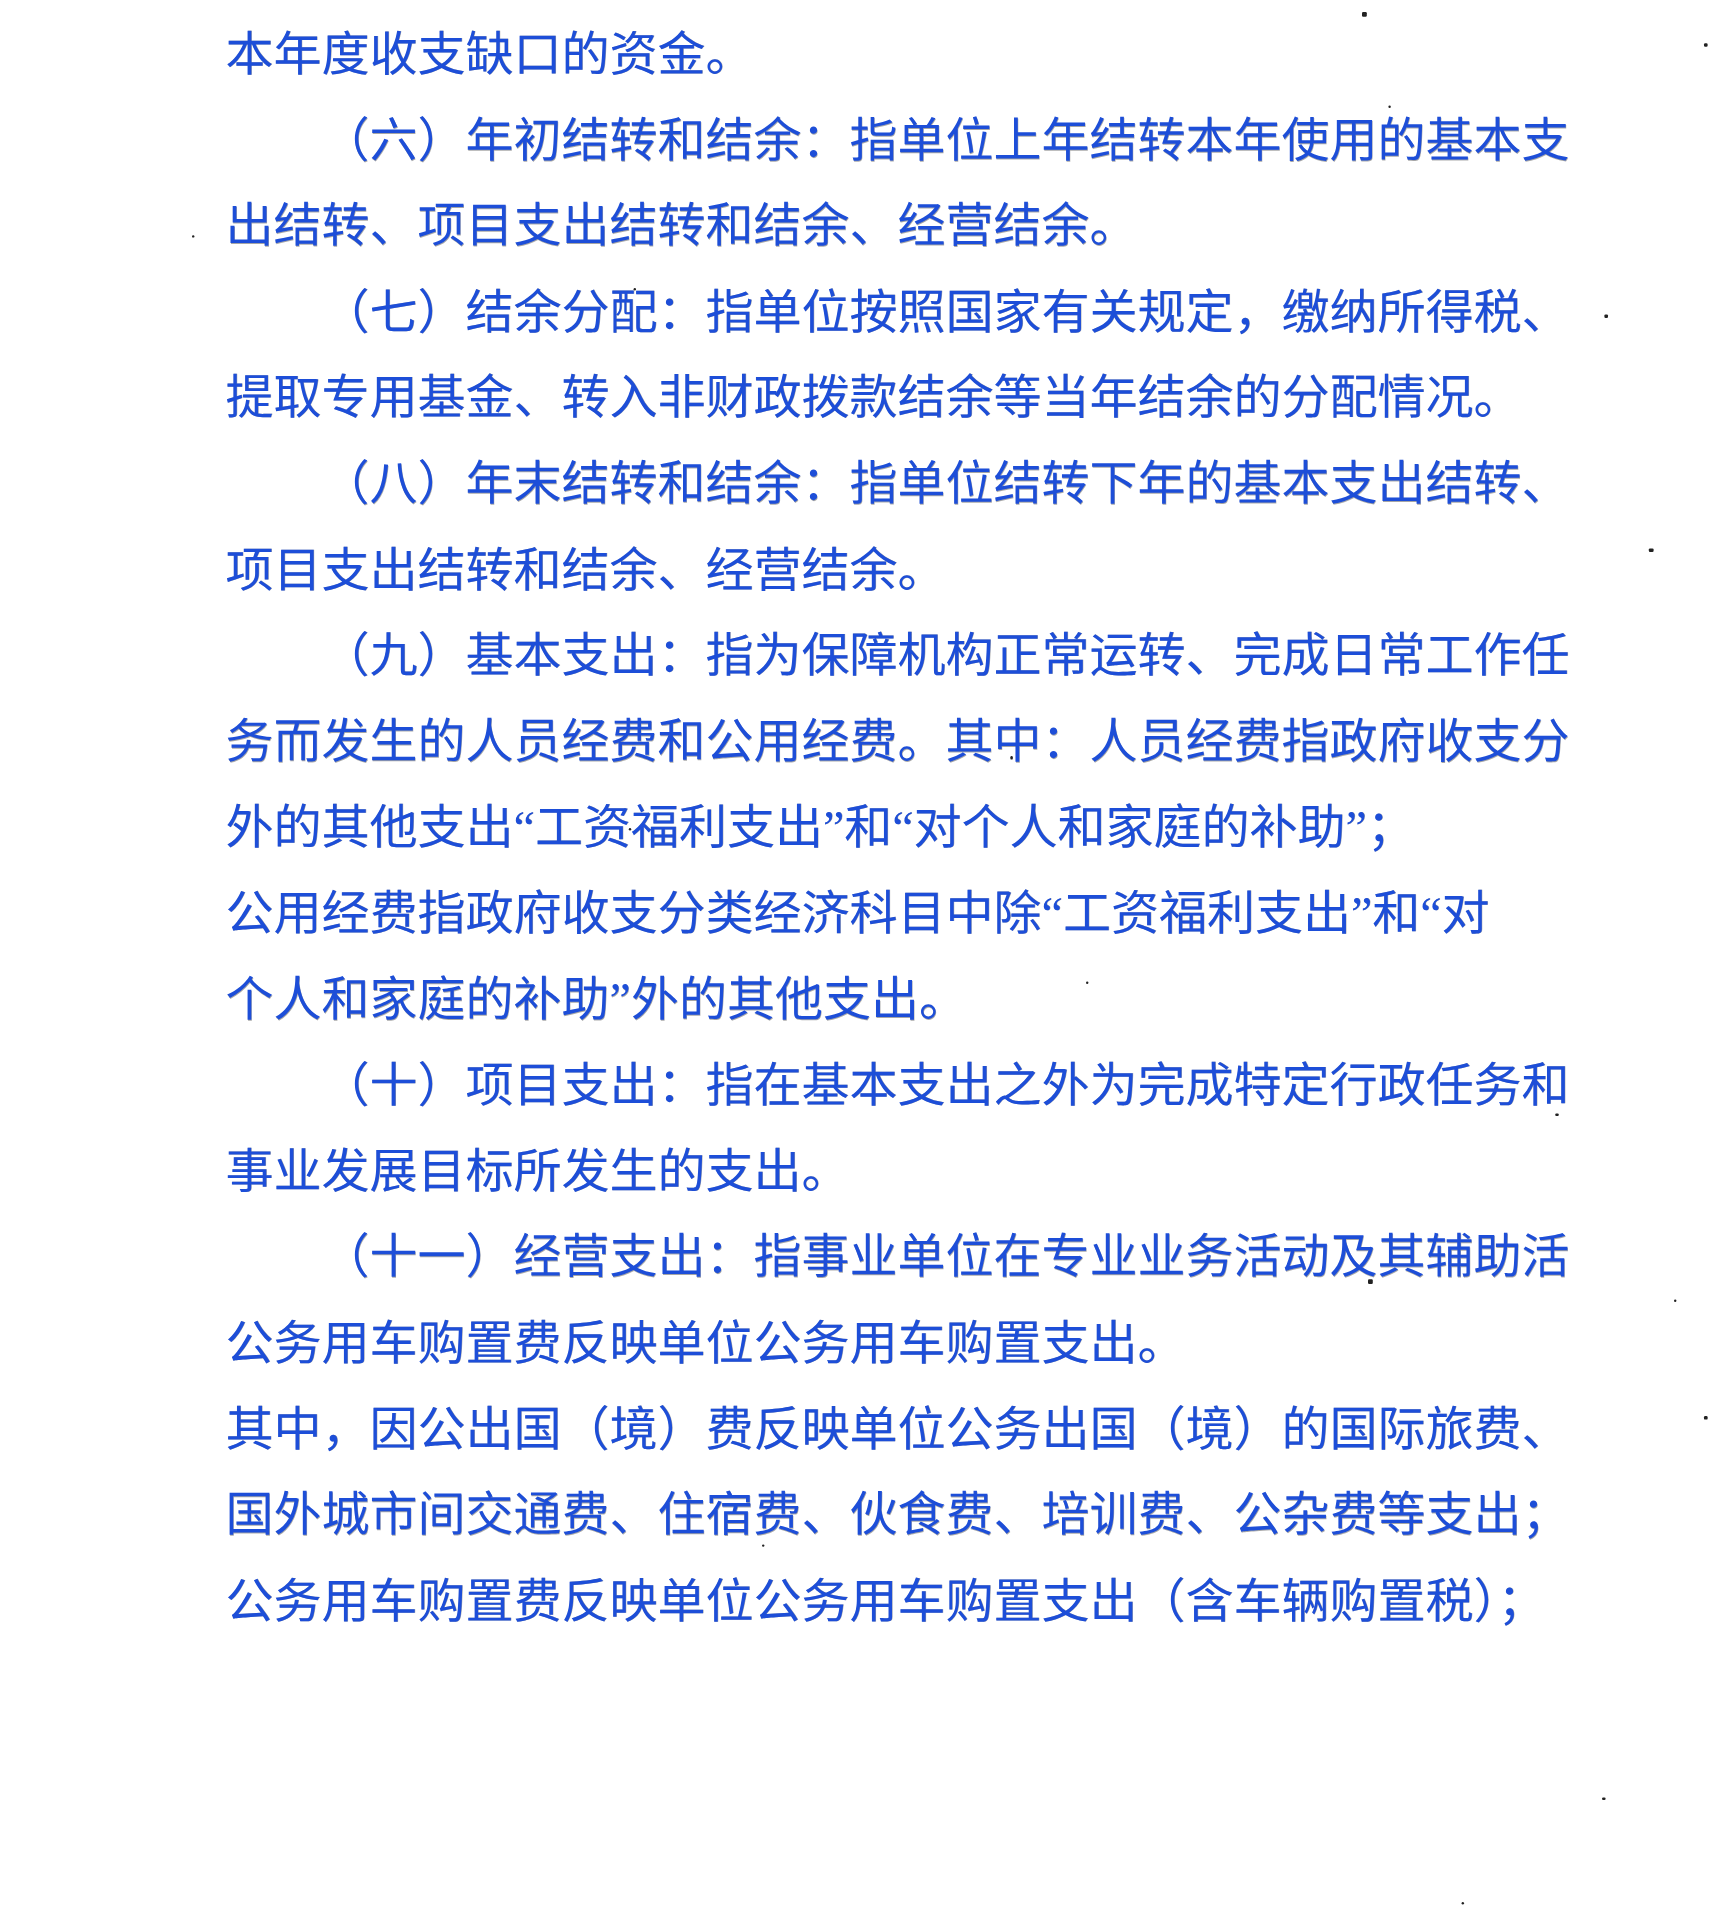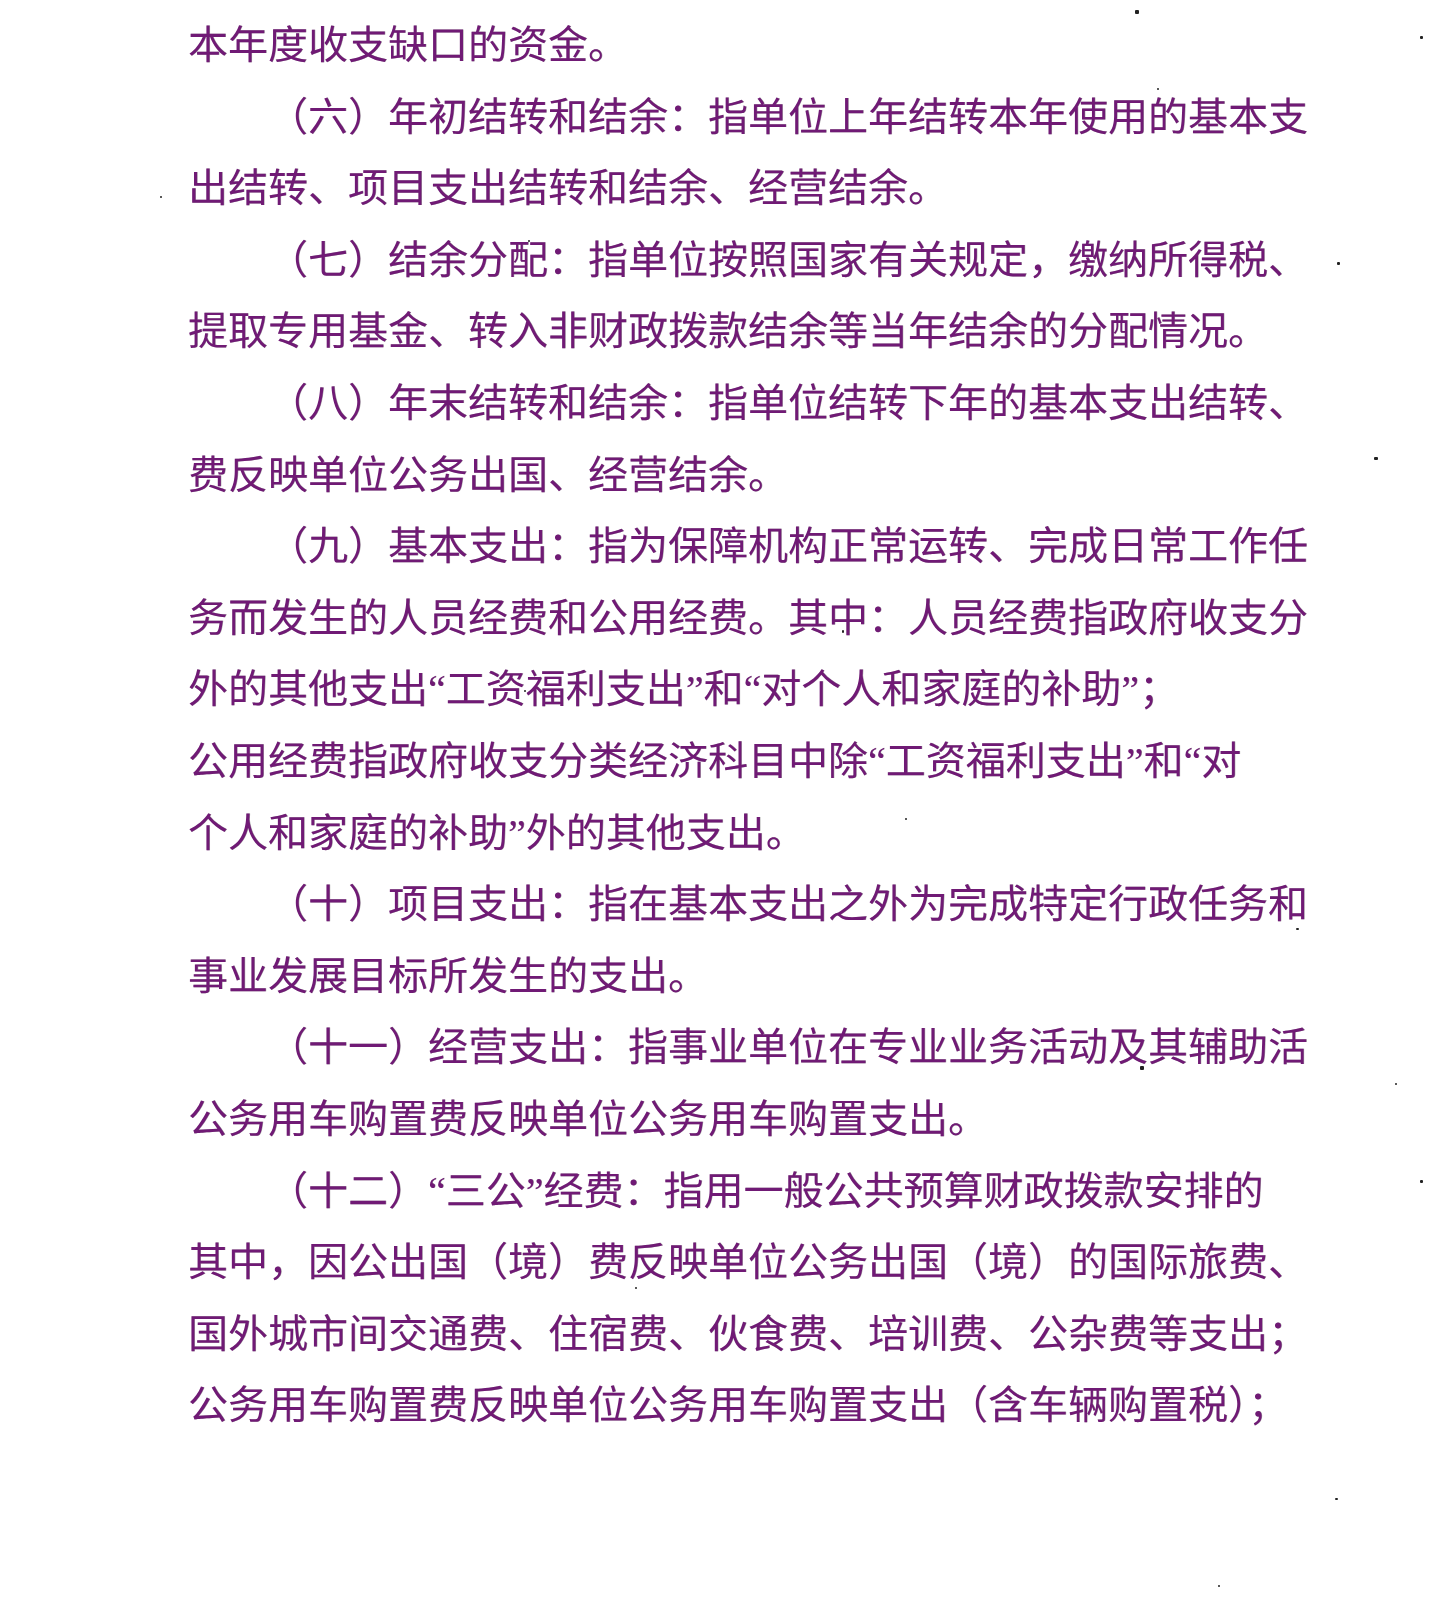--- a/index.html
+++ b/index.html
@@ -7,21 +7,21 @@
     padding: 0;
     background: #e8e8e8;
   }
   .page {
     position: relative;
     width: 1441px;
     height: 1607px;
     background: #ffffff;
     overflow: hidden;
     font-family: "Liberation Serif", "DejaVu Serif", serif;
-    color: #701a75;
+    color: #1d4ed8;
   }
   .text-block {
     position: absolute;
     left: 188px;
     top: 10px;
     width: 1140px;
   }
   .line {
     height: 71.6px;
     line-height: 71.6px;
@@ -48,31 +48,30 @@
 
 <div class="page">
 
   <div class="text-block">
       <div class="line">本年度收支缺口的资金。</div>
       <div class="line indent"><span class="lead">（六）年初结转和结余：</span>指单位上年结转本年使用的基本支</div>
       <div class="line">出结转、项目支出结转和结余、经营结余。</div>
       <div class="line indent"><span class="lead">（七）结余分配：</span>指单位按照国家有关规定，缴纳所得税、</div>
       <div class="line">提取专用基金、转入非财政拨款结余等当年结余的分配情况。</div>
       <div class="line indent"><span class="lead">（八）年末结转和结余：</span>指单位结转下年的基本支出结转、</div>
-      <div class="line">费反映单位公务出国、经营结余。</div>
+      <div class="line">项目支出结转和结余、经营结余。</div>
       <div class="line indent"><span class="lead">（九）基本支出：</span>指为保障机构正常运转、完成日常工作任</div>
       <div class="line">务而发生的人员经费和公用经费。其中：人员经费指政府收支分</div>
       <div class="line">外的其他支出“工资福利支出”和“对个人和家庭的补助”；</div>
       <div class="line">公用经费指政府收支分类经济科目中除“工资福利支出”和“对</div>
       <div class="line">个人和家庭的补助”外的其他支出。</div>
       <div class="line indent"><span class="lead">（十）项目支出：</span>指在基本支出之外为完成特定行政任务和</div>
       <div class="line">事业发展目标所发生的支出。</div>
       <div class="line indent"><span class="lead">（十一）经营支出：</span>指事业单位在专业业务活动及其辅助活</div>
       <div class="line">公务用车购置费反映单位公务用车购置支出。</div>
-      <div class="line indent"><span class="lead">（十二）“三公”经费：</span>指用一般公共预算财政拨款安排的</div>
       <div class="line">其中，因公出国（境）费反映单位公务出国（境）的国际旅费、</div>
       <div class="line">国外城市间交通费、住宿费、伙食费、培训费、公杂费等支出；</div>
       <div class="line">公务用车购置费反映单位公务用车购置支出（含车辆购置税）；</div>
     </div>
 
   <div class="speck" style="left:1135px; top:10px;  width:4px; height:4px;"></div>
   <div class="speck" style="left:1157px; top:88px;  width:2px; height:2px;"></div>
   <div class="speck" style="left:1420px; top:36px;  width:3px; height:3px;"></div>
   <div class="speck" style="left:528px;  top:240px; width:2px; height:2px;"></div>
   <div class="speck" style="left:1337px; top:262px; width:3px; height:3px;"></div>

